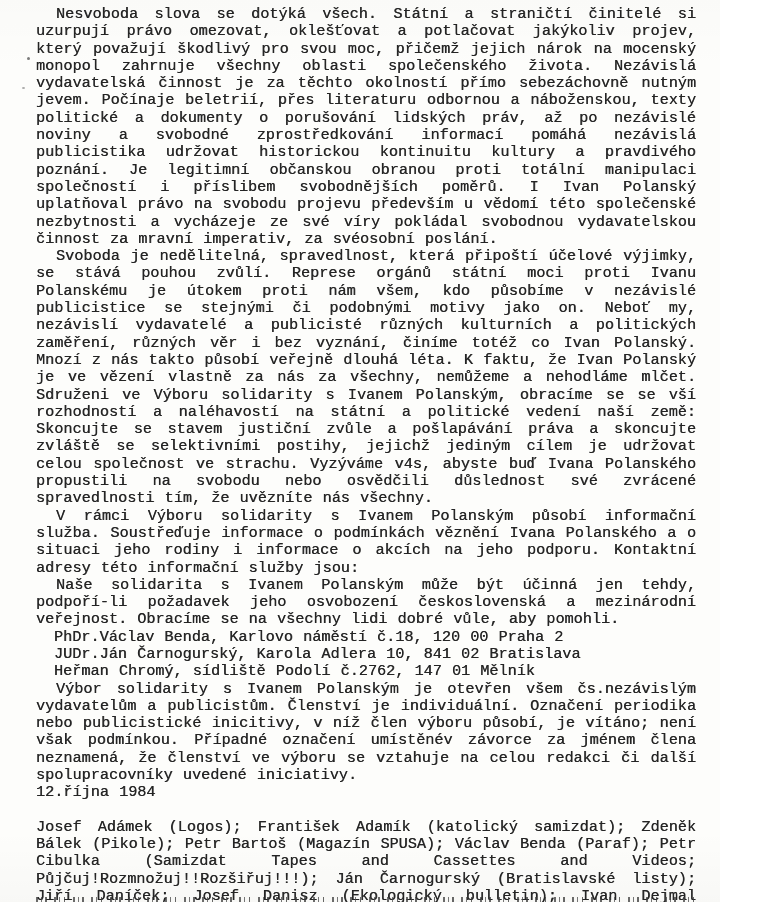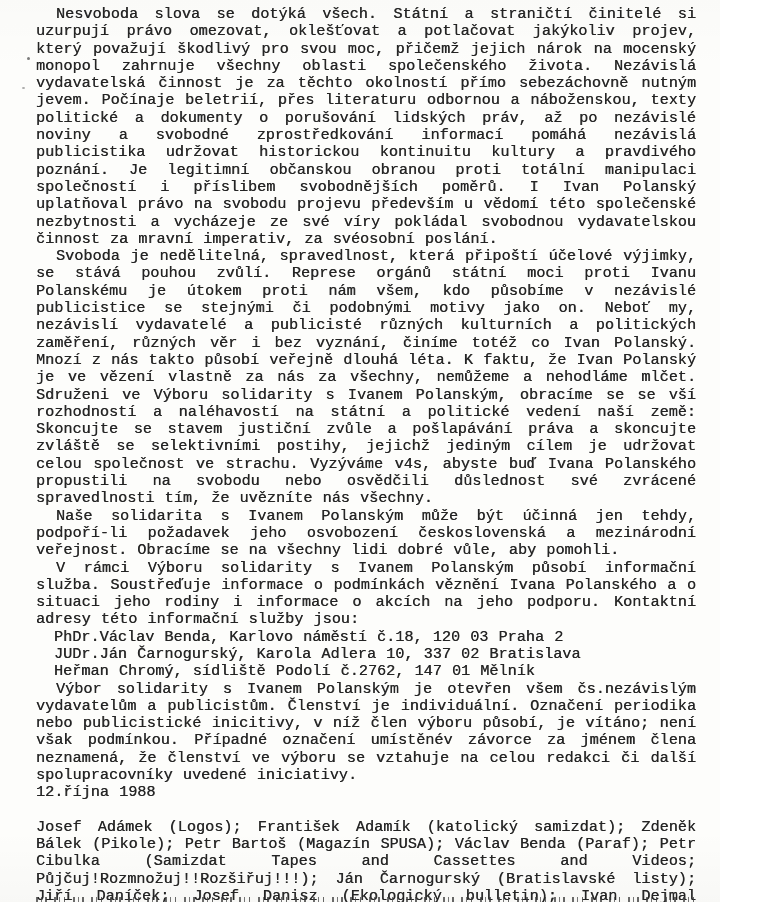--- a/index.html
+++ b/index.html
@@ -75,33 +75,33 @@
 </style>
 </head>
 <body>
 
 <div class="page">
 
   <p class="para">Nesvoboda slova se dotýká všech. Státní a straničtí činitelé si uzurpují právo omezovat, oklešťovat a potlačovat jakýkoliv projev, který považují škodlivý pro svou moc, přičemž jejich nárok na mocenský monopol zahrnuje všechny oblasti společenského života. Nezávislá vydavatelská činnost je za těchto okolností přímo sebezáchovně nutným jevem. Počínaje beletrií, přes literaturu odbornou a náboženskou, texty politické a dokumenty o porušování lidských práv, až po nezávislé noviny a svobodné zprostředkování informací pomáhá nezávislá publicistika udržovat historickou kontinuitu kultury a pravdivého poznání. Je legitimní občanskou obranou proti totální manipulaci společností i příslibem svobodnějších poměrů. I Ivan Polanský uplatňoval právo na svobodu projevu především u vědomí této společenské nezbytnosti a vycházeje ze své víry pokládal svobodnou vydavatelskou činnost za mravní imperativ, za svéosobní poslání.</p>
 
   <p class="para">Svoboda je nedělitelná, spravedlnost, která připoští účelové výjimky, se stává pouhou zvůlí. Represe orgánů státní moci proti Ivanu Polanskému je útokem proti nám všem, kdo působíme v nezávislé publicistice se stejnými či podobnými motivy jako on. Neboť my, nezávislí vydavatelé a publicisté různých kulturních a politických zaměření, různých věr i bez vyznání, činíme totéž co Ivan Polanský. Mnozí z nás takto působí veřejně dlouhá léta. K faktu, že Ivan Polanský je ve vězení vlastně za nás za všechny, nemůžeme a nehodláme mlčet. Sdruženi ve Výboru solidarity s Ivanem Polanským, obracíme se se vší rozhodností a naléhavostí na státní a politické vedení naší země: Skoncujte se stavem justiční zvůle a pošlapávání práva a skoncujte zvláště se selektivními postihy, jejichž jediným cílem je udržovat celou společnost ve strachu. Vyzýváme v4s, abyste buď Ivana Polanského propustili na svobodu nebo osvědčili důslednost své zvrácené spravedlnosti tím, že uvězníte nás všechny.</p>
 
+  <p class="para">V rámci Výboru solidarity s Ivanem Polanským působí informační služba. Soustřeďuje informace o podmínkách věznění Ivana Polanského a o situaci jeho rodiny i informace o akcích na jeho podporu. Kontaktní adresy této informační služby jsou:</p>
+
   <p class="para">Naše solidarita s Ivanem Polanským může být účinná jen tehdy, podpoří-li požadavek jeho osvobození československá a mezinárodní veřejnost. Obracíme se na všechny lidi dobré vůle, aby pomohli.</p>
 
-  <p class="para">V rámci Výboru solidarity s Ivanem Polanským působí informační služba. Soustřeďuje informace o podmínkách věznění Ivana Polanského a o situaci jeho rodiny i informace o akcích na jeho podporu. Kontaktní adresy této informační služby jsou:</p>
-
   <div class="addresses">
-    <div class="addr">PhDr.Václav Benda, Karlovo náměstí č.18, 120 03 Praha 2</div>
-    <div class="addr">JUDr.Ján Čarnogurský, Karola Adlera 10, 337 02 Bratislava</div>
+    <div class="addr">PhDr.Václav Benda, Karlovo náměstí č.18, 120 00 Praha 2</div>
+    <div class="addr">JUDr.Ján Čarnogurský, Karola Adlera 10, 841 02 Bratislava</div>
     <div class="addr">Heřman Chromý, sídliště Podolí č.2762, 147 01 Mělník</div>
   </div>
 
   <p class="para">Výbor solidarity s Ivanem Polanským je otevřen všem čs.nezávislým vydavatelům a publicistům. Členství je individuální. Označení periodika nebo publicistické inicitivy, v níž člen výboru působí, je vítáno; není však podmínkou. Případné označení umístěnév závorce za jménem člena neznamená, že členství ve výboru se vztahuje na celou redakci či další spolupracovníky uvedené iniciativy.</p>
 
-  <div class="date-line">12.října 1988</div>
+  <div class="date-line">12.října 1984</div>
 
   <p class="names">Josef Adámek (Logos); František Adamík (katolický samizdat); Zdeněk Bálek (Pikole); Petr Bartoš (Magazín SPUSA); Václav Benda (Paraf); Petr Cibulka (Samizdat Tapes and Cassettes and Videos; Půjčuj!Rozmnožuj!!Rozšiřuj!!!); Ján Čarnogurský (Bratislavské listy); Jiří Daníček; Josef Danisz (Ekologický bulletin); Ivan Dejmal (Ekologický bulletin); Jiří Dienstbier (Lidové noviny); Zuzana Dienstbierová; Jan Dobrovský (Lidové noviny); Luboš Dobrovský (Kritický sborník); Jan Dus; Tomáš Dvořák (Bulletin NMS); Jaromír Erben (náboženský samizdat); Přemysl Fialka; Jiří Gruntorád; Ivan M.Havel (Edice Expedice); Václav Havel (Edice Expewdice; O divadle); Olga Havlová (Nový brak); Zbyněk Hejda; Ladislav Hejdánek (Lidové noviny; Reflexe); Ivan Hoffman (Fragment-K); Michal</p>
 
   <div class="clipped-line"></div>
 
   <div class="speck speck-1"></div>
   <div class="speck speck-2"></div>
   <div class="speck speck-3"></div>
   <div class="speck speck-4"></div>
 

